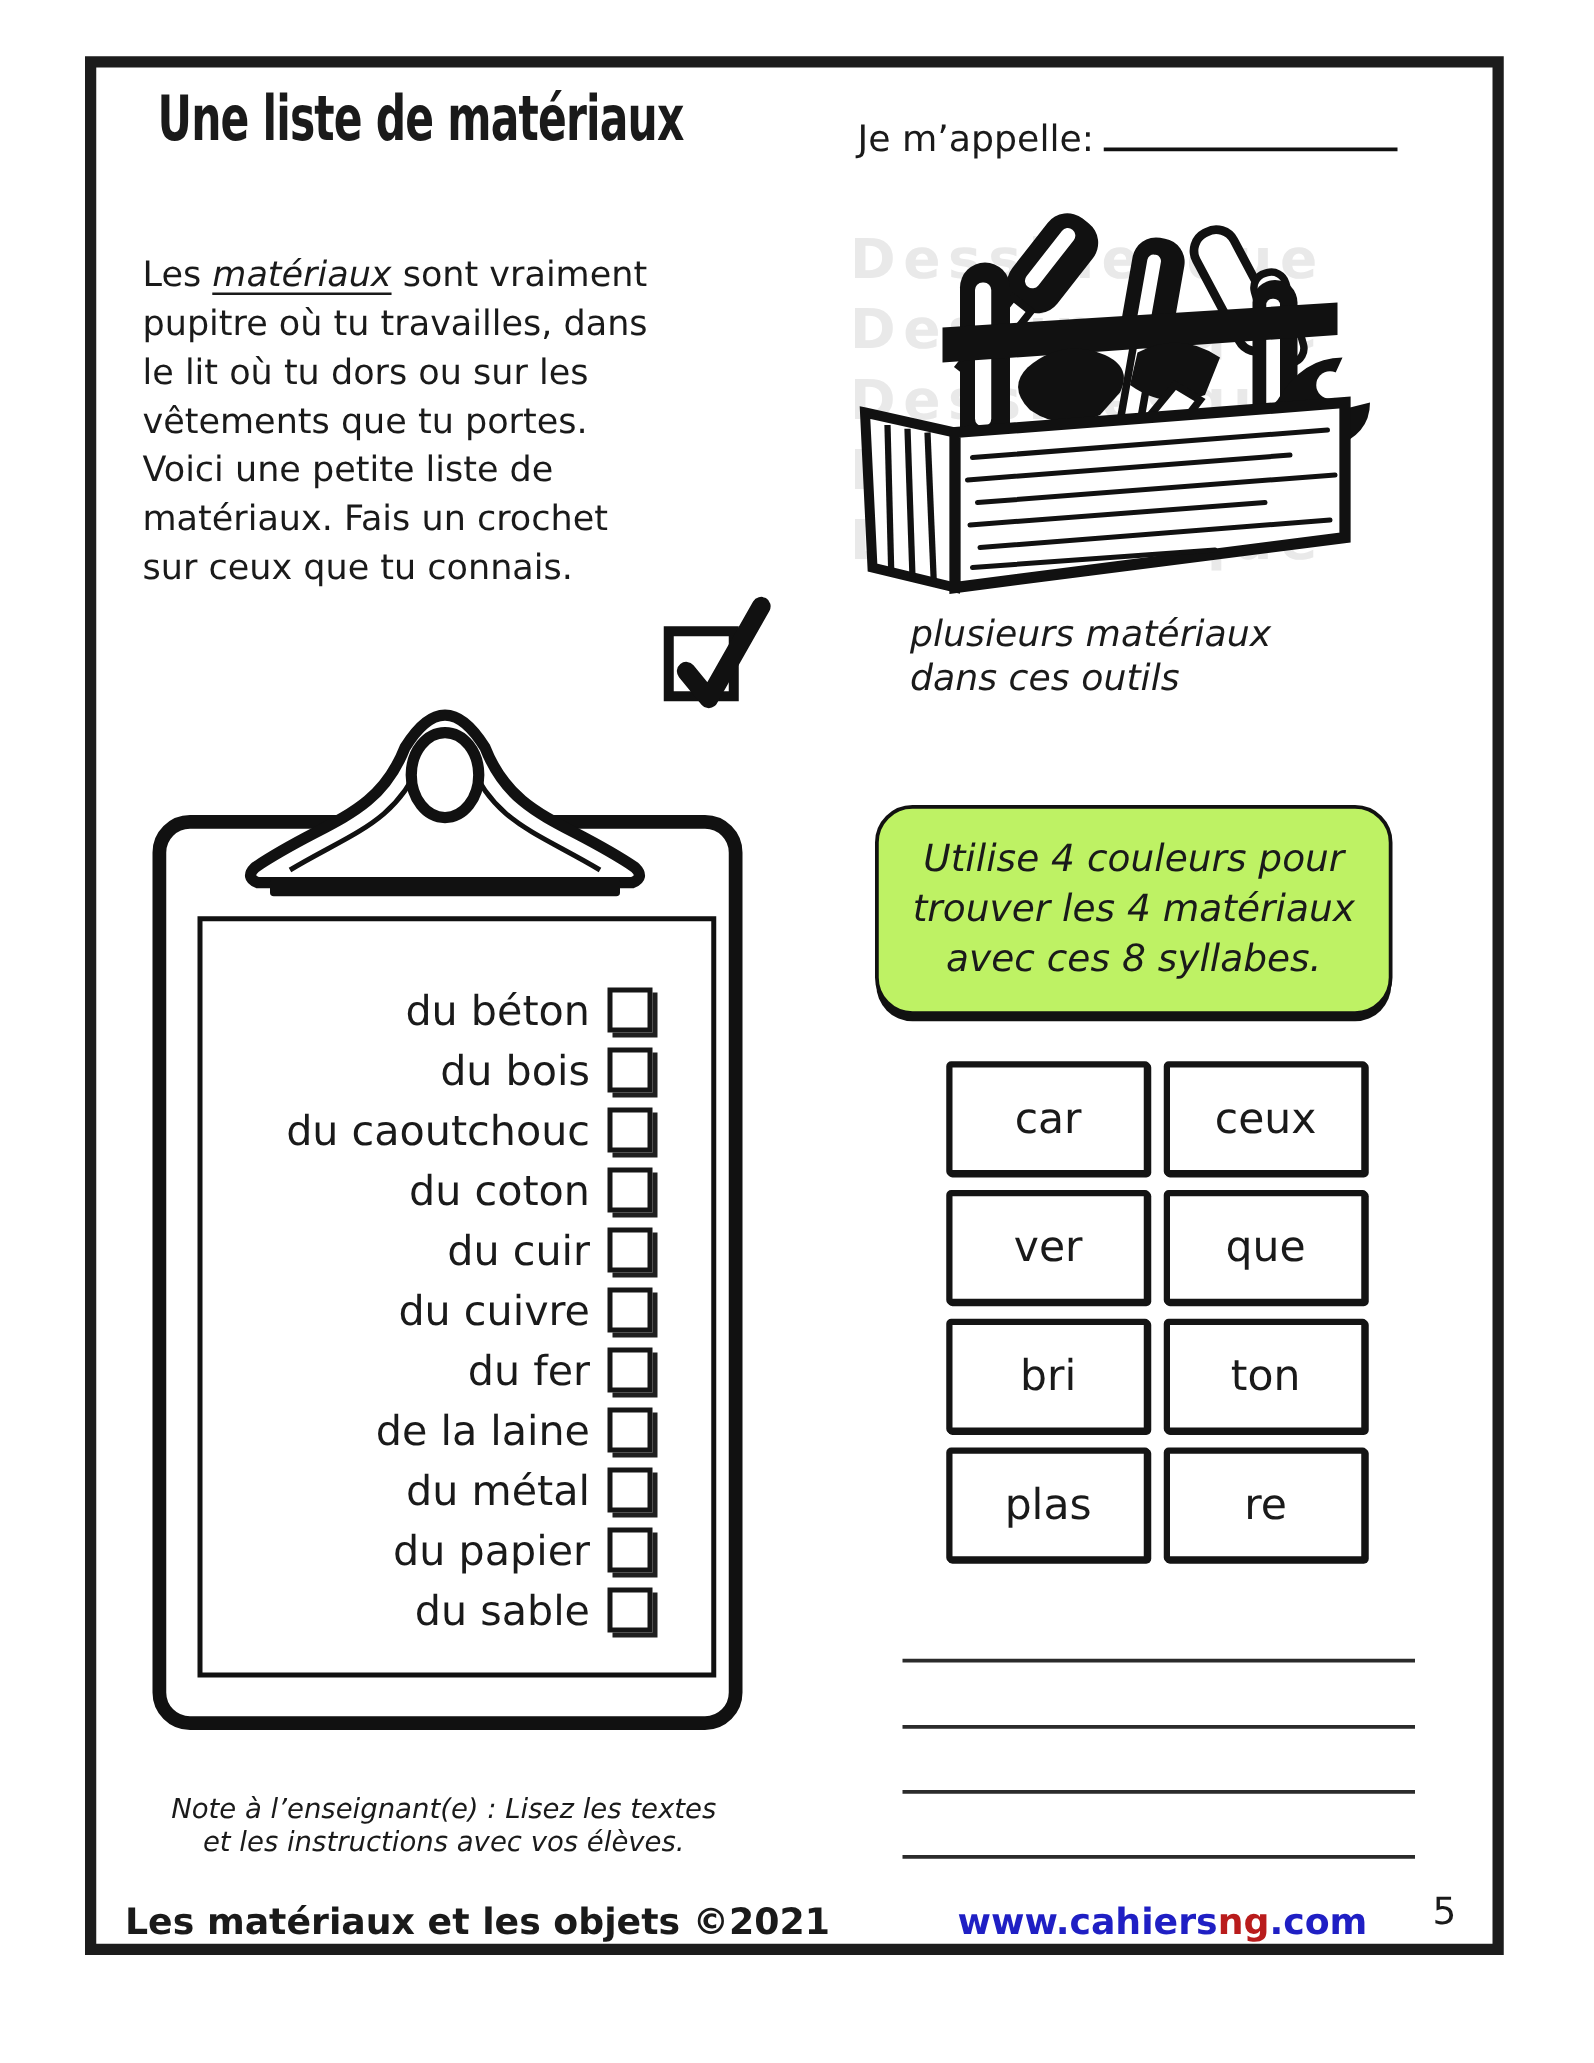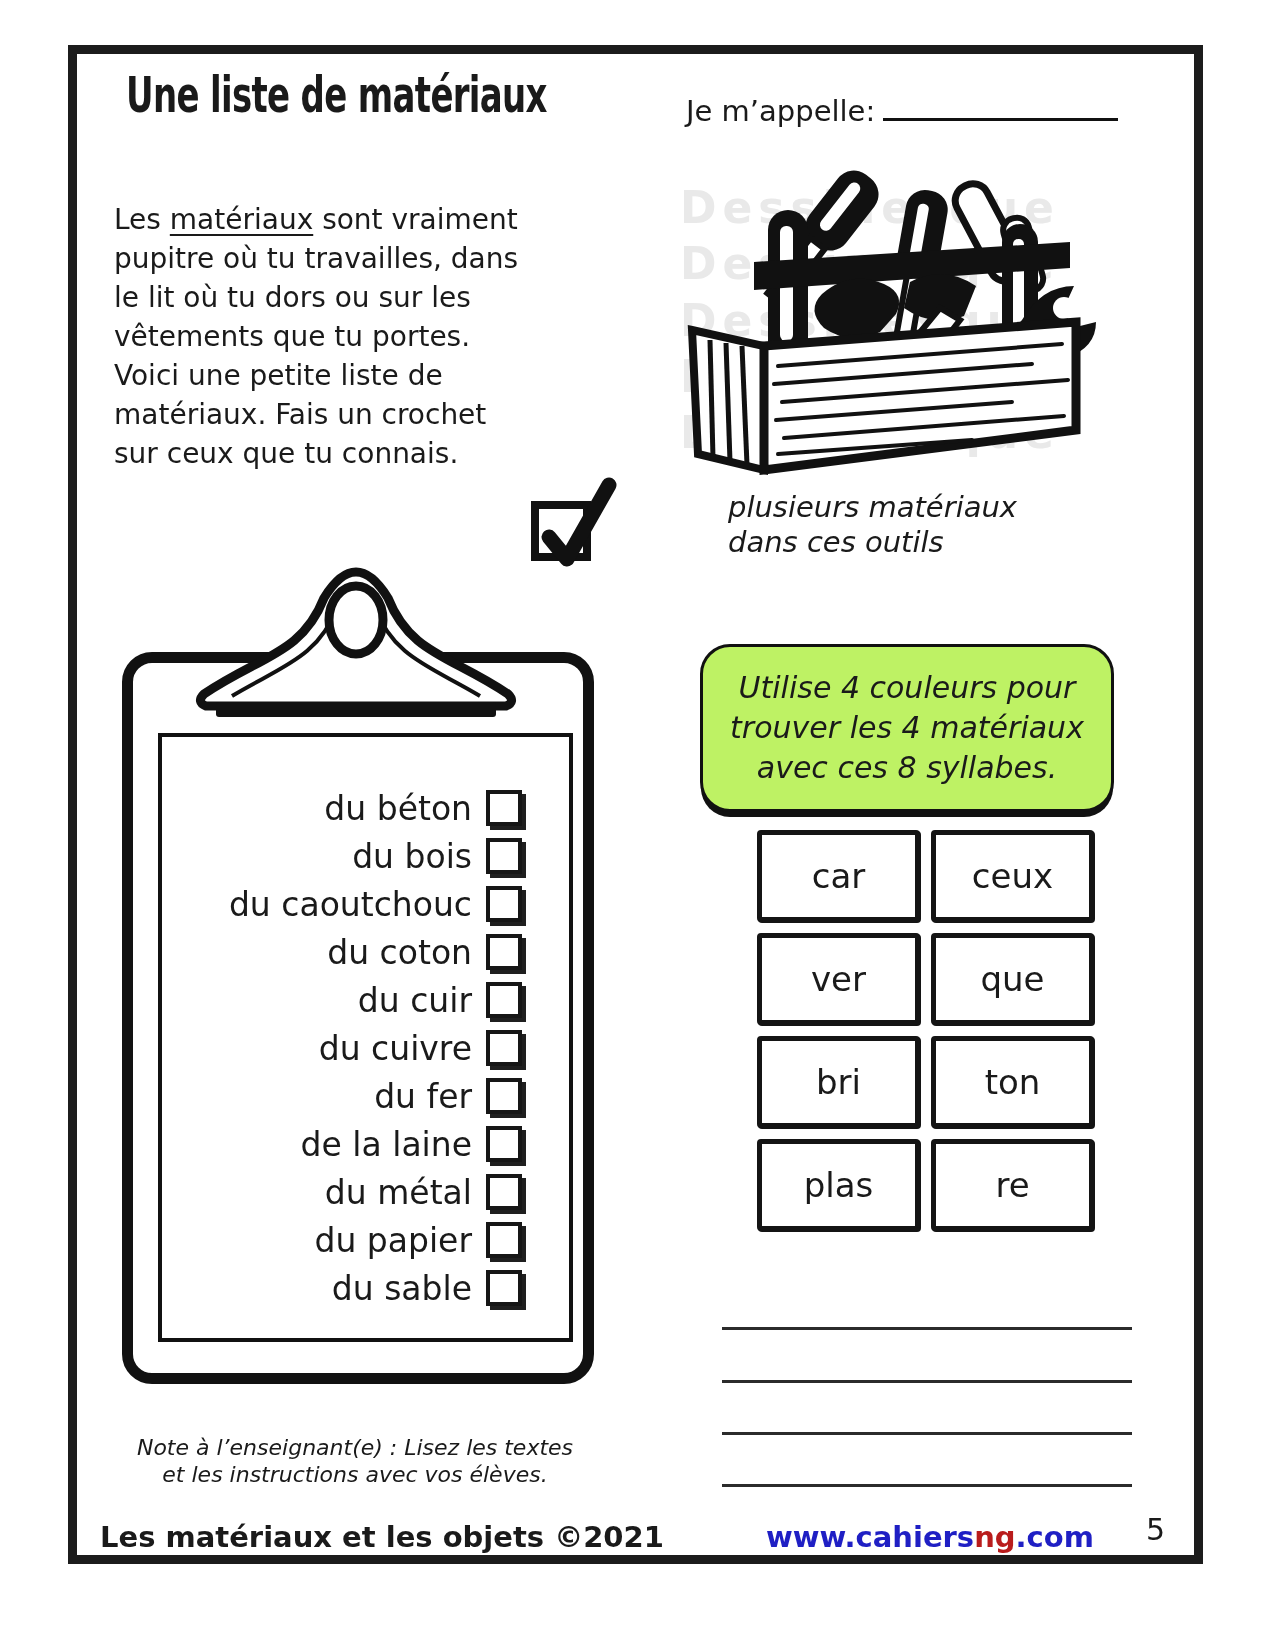--- a/index.html
+++ b/index.html
@@ -5,32 +5,32 @@
   html,body{margin:0;padding:0;background:#ffffff;}
   .page{position:relative;width:1275px;height:1650px;background:#fff;overflow:hidden;
         font-family:"DejaVu Sans","Liberation Sans",sans-serif;color:#1a1a1a;}
   .frame{position:absolute;left:68px;top:45px;width:1135px;height:1519px;
          border:9px solid #1c1c1c;box-sizing:border-box;}
   .title{position:absolute;left:126px;top:66px;font-size:50px;font-weight:bold;
          letter-spacing:-1px;transform:scaleX(0.68);transform-origin:left top;white-space:nowrap;}
   .nameblock{position:absolute;left:686px;top:88px;font-size:29px;white-space:nowrap;}
   .nameline{display:inline-block;width:235px;border-bottom:3px solid #111;height:30px;margin-left:8px;vertical-align:baseline;}
   .intro{position:absolute;left:114px;top:200px;width:520px;font-size:28px;line-height:39px;}
-  .intro .kw{text-decoration:underline;text-decoration-thickness:2px;text-underline-offset:5px;}
+  .intro .kw{font-style:italic;text-decoration:underline;text-decoration-thickness:2px;text-underline-offset:5px;}
   .checkex{position:absolute;left:531px;top:501px;width:60px;height:60px;border:8px solid #111;box-sizing:border-box;background:#fff;}
   .checkex svg{position:absolute;left:-8px;top:-36px;}
   .toolwrap{position:absolute;left:672px;top:162px;width:436px;height:315px;}
   .watermark{position:absolute;left:680px;top:182px;width:420px;height:276px;display:flex;flex-direction:column;justify-content:space-between;
              font-size:44px;font-weight:bold;color:#e9e9e9;letter-spacing:6px;white-space:nowrap;overflow:hidden;}
   .toolsvg{position:absolute;left:0;top:0;}
   .caption{position:absolute;left:728px;top:490px;width:430px;text-align:left;font-style:italic;font-size:29px;line-height:35px;}
   .instr{position:absolute;left:700px;top:606px;width:414px;height:168px;border:3.5px solid #111;border-radius:30px;
          box-sizing:border-box;box-shadow:0 6px 0 -1px #111;display:flex;flex-direction:column;justify-content:center;
          text-align:center;font-style:italic;font-size:30px;line-height:40px;background:#bef264;margin-top:38px;}
-  .sylgrid{position:absolute;left:757px;top:830px;display:grid;grid-template-columns:163px 163px;grid-auto-rows:92px;
+  .sylgrid{position:absolute;left:757px;top:849px;display:grid;grid-template-columns:163px 163px;grid-auto-rows:92px;
            column-gap:17px;row-gap:14px;gap:11px;}
   .syl{border:5px solid #141414;border-radius:4px;box-sizing:border-box;display:flex;align-items:center;justify-content:center;
        font-size:34px;background:#fff;box-shadow:1px 1px 0 #141414;}
   .ansline{position:absolute;left:722px;width:410px;border-top:3px solid #2b2b2b;}
   .board{position:absolute;left:122px;top:652px;width:472px;height:732px;border:11px solid #111;
          border-radius:30px;box-sizing:border-box;background:#fff;}
   .paper{position:absolute;left:158px;top:733px;width:415px;height:609px;border:4px solid #111;box-sizing:border-box;background:#fff;}
   .clip{position:absolute;left:190px;top:556px;width:332px;height:170px;z-index:3;}
   .mats{position:absolute;left:170px;top:784px;width:352px;z-index:4;}
   .matrow{height:48px;display:flex;align-items:center;justify-content:flex-end;font-size:33px;white-space:nowrap;text-align:right;}

